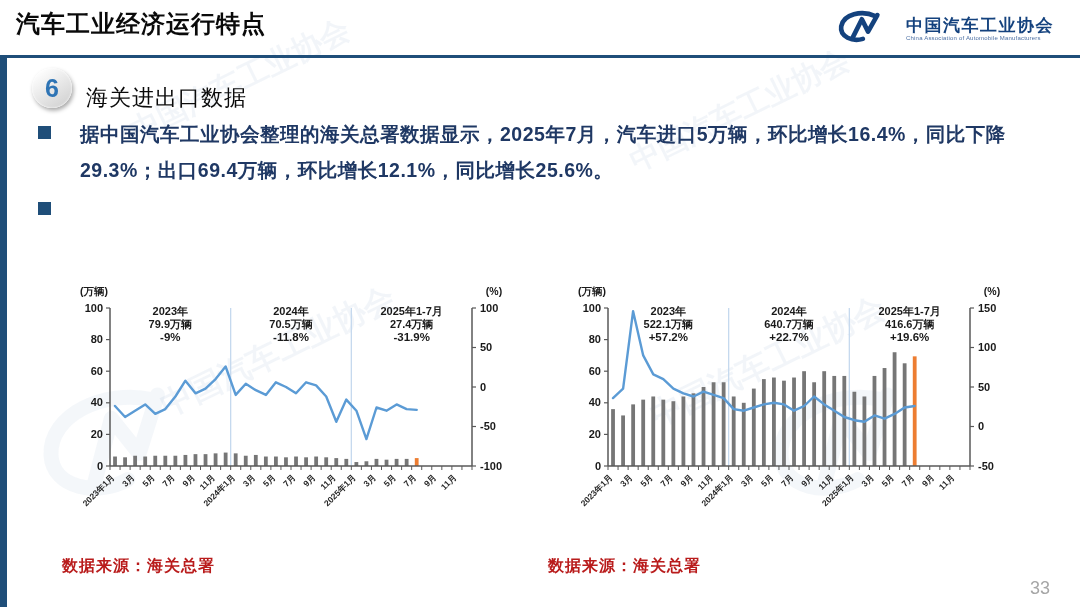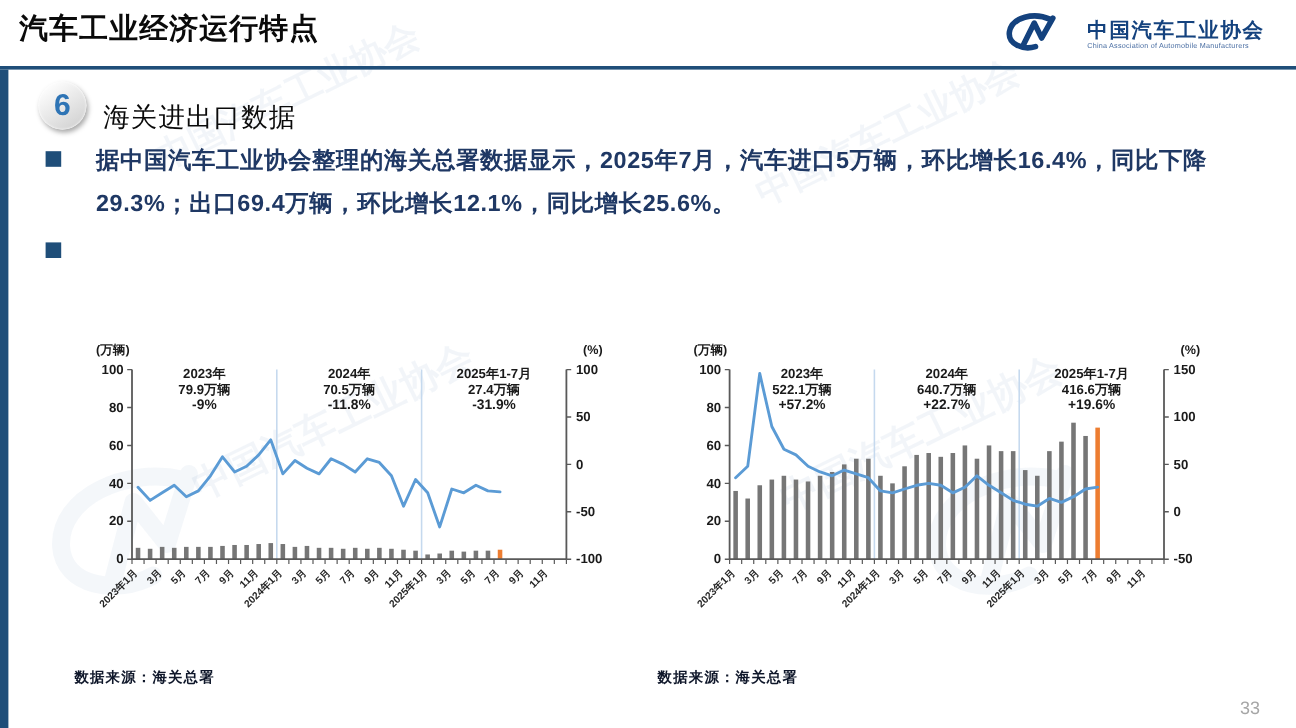--- a/index.html
+++ b/index.html
@@ -33,24 +33,24 @@
   
   .chart-panel{position:absolute;top:278px;width:480px;}
   .chart-panel.left{left:52px;}
   .chart-panel.right{left:550px;}
   .chart-title{text-align:center;font-size:17px;font-weight:800;color:#111;margin-bottom:2px;letter-spacing:1px;}
   svg .tick{font:700 11px "Liberation Sans",sans-serif;fill:#1a1a1a;}
   svg .axcap{font:700 10.5px "Liberation Sans",sans-serif;fill:#1a1a1a;}
   svg .xlab{font:700 8.5px "Liberation Sans",sans-serif;fill:#262626;}
   svg .ann{font:700 11px "Liberation Sans",sans-serif;fill:#1a1a1a;}
   svg .ann-growth{font:700 11.5px "Liberation Sans",sans-serif;}
-  .source-note{position:absolute;font-size:12px;font-weight:700;color:#0f172a;letter-spacing:1px;}
+  .source-note{position:absolute;font-size:16px;font-weight:700;color:#b91c1c;letter-spacing:1px;}
   .source-note.left{left:62px;top:556px;}
   .source-note.right{left:548px;top:556px;}
-  .page-number{position:absolute;right:30px;bottom:8px;font-size:15px;color:#a6a6a6;}
+  .page-number{position:absolute;right:30px;bottom:8px;font-size:18px;color:#a6a6a6;}
   
   .wm{position:absolute;pointer-events:none;color:#3a6ea5;opacity:.06;font-weight:800;transform:rotate(-26deg);white-space:nowrap;}
   .wm-swoosh{position:absolute;pointer-events:none;opacity:.05;transform:rotate(-12deg);}
 </style>
 </head>
 <body>
 
 <div class="slide">
 
   <div class="wm" style="left:120px;top:60px;font-size:30px;">中国汽车工业协会</div>

